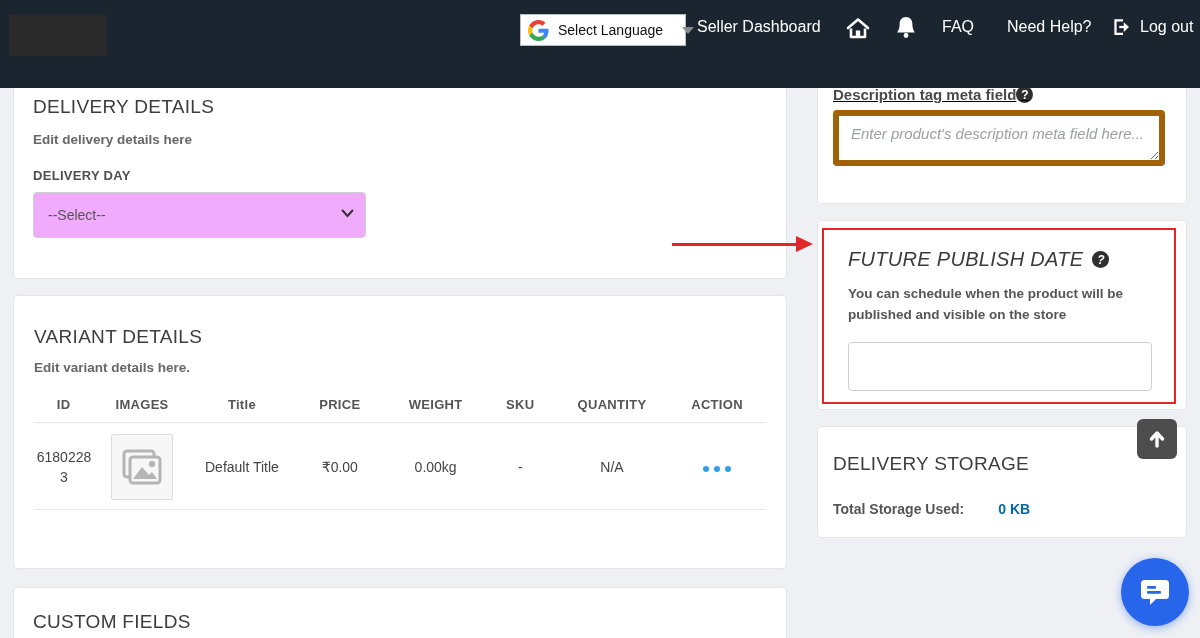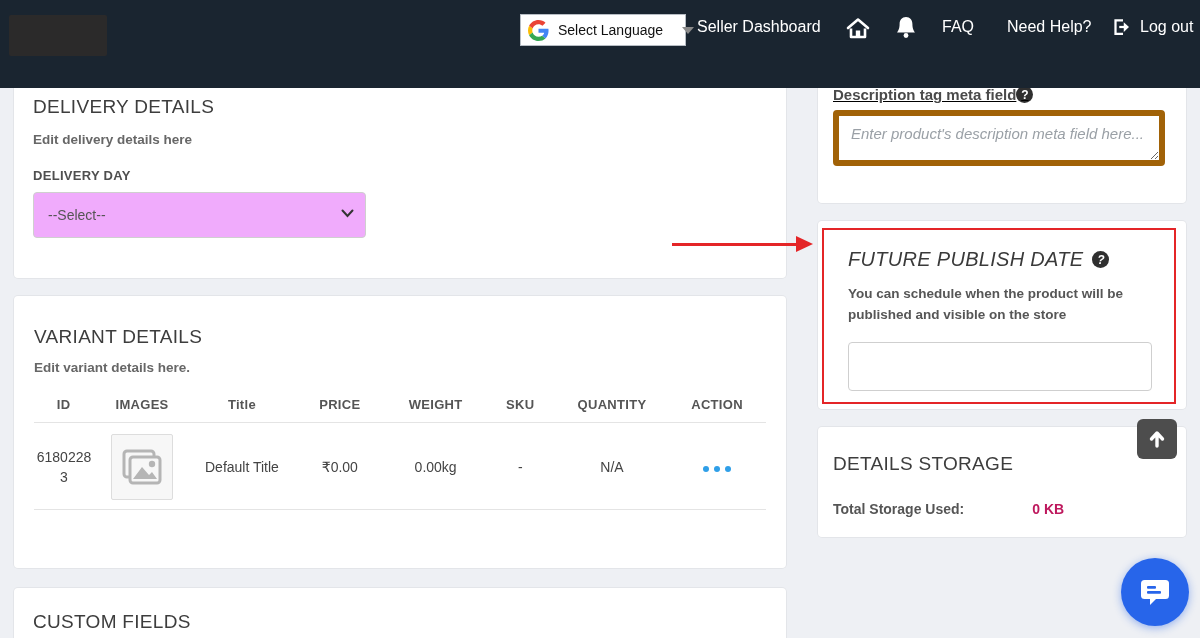--- a/index.html
+++ b/index.html
@@ -75,21 +75,21 @@
 
   .red-rect { position:absolute; left:822px; top:228px; width:354px; height:176px; border:2px solid #e42527;
         z-index:5; pointer-events:none; }
   .red-arrow-line { position:absolute; left:672px; top:243px; width:126px; height:3px; background:#e42527; z-index:5; }
   .red-arrow-head { position:absolute; left:796px; top:236px; width:0; height:0; border-top:8px solid transparent;
         border-bottom:8px solid transparent; border-left:17px solid #e42527; z-index:5; }
 
   .storage-card { left:818px; top:427px; width:368px; height:110px; z-index:1; padding-left:15px; padding-top:26px; }
   .storage-row { display:flex; margin-top:26px; }
   .storage-label { font-size:14px; font-weight:700; color:#555; }
-  .storage-value { font-size:14px; font-weight:700; color:#be185d; margin-left:68px; }
+  .storage-value { font-size:14px; font-weight:700; color:#0369a1; margin-left:34px; }
 
   .scroll-top { position:absolute; left:1137px; top:419px; width:40px; height:40px; background:#4d4d4d;
         border-radius:6px; z-index:8; display:flex; align-items:center; justify-content:center; cursor:pointer; }
   .chat-btn { position:absolute; left:1121px; top:558px; width:68px; height:68px; border-radius:50%;
         background:#2765ea; z-index:8; display:flex; align-items:center; justify-content:center;
         box-shadow:0 2px 8px rgba(40,100,230,0.45); cursor:pointer; }
 </style>
 </head>
 <body>
 
@@ -234,21 +234,21 @@
       <div class="publish-desc">You can schedule when the product will be published and visible on the store</div>
       <input class="publish-input" type="text" value="" style="">
     </div>
   </div>
 
   <div class="red-rect"></div>
   <div class="red-arrow-line"></div>
   <div class="red-arrow-head"></div>
 
   <div class="card storage-card">
-    <div class="card-title">DETAILS STORAGE</div>
+    <div class="card-title">DELIVERY STORAGE</div>
     <div class="storage-row">
       <span class="storage-label">Total Storage Used:</span>
       <span class="storage-value">0 KB</span>
     </div>
   </div>
 
   <div class="scroll-top">
     <svg width="20" height="20" viewBox="0 0 20 20">
       <path d="M10 17 V5 M4.5 10 L10 4 L15.5 10" fill="none" stroke="#fff" stroke-width="3.4" stroke-linecap="round" stroke-linejoin="round"></path>
     </svg>

